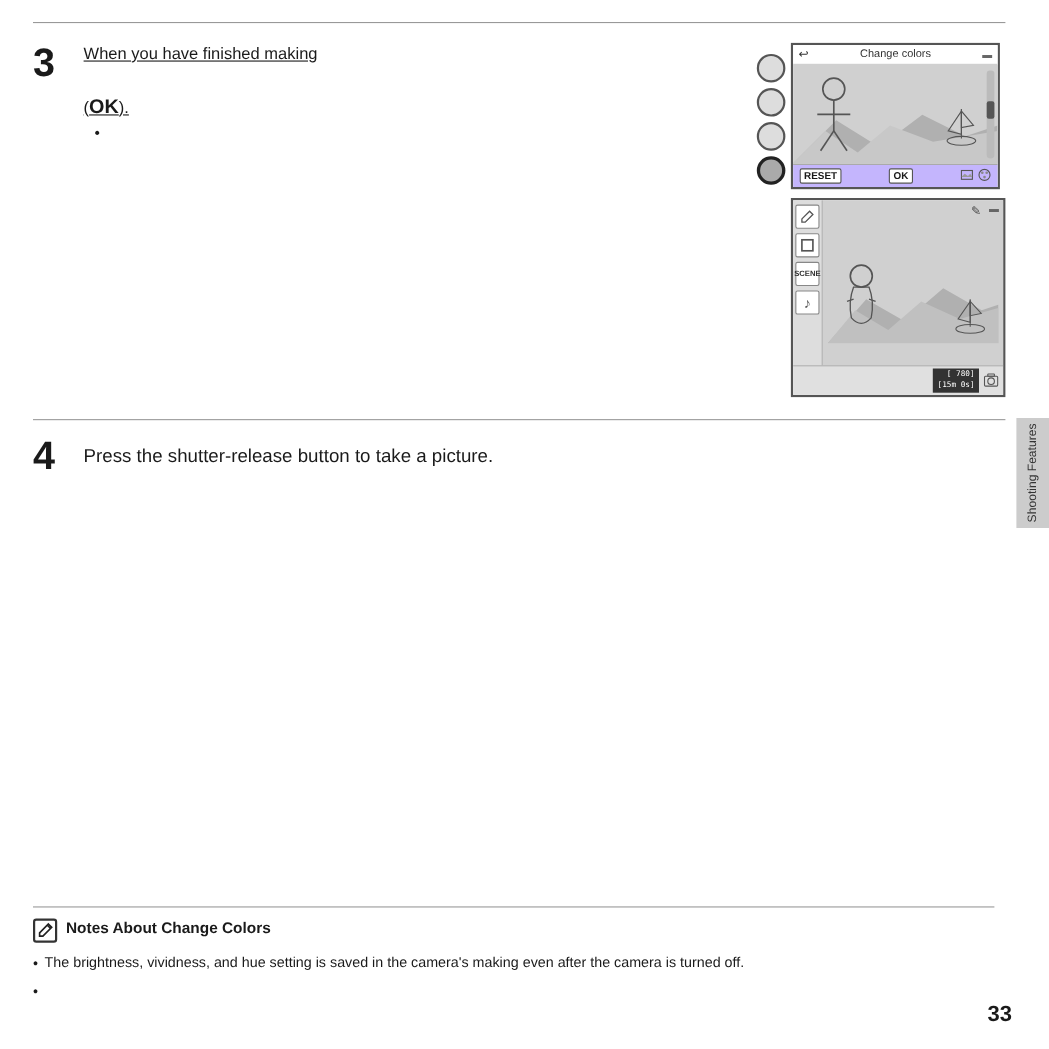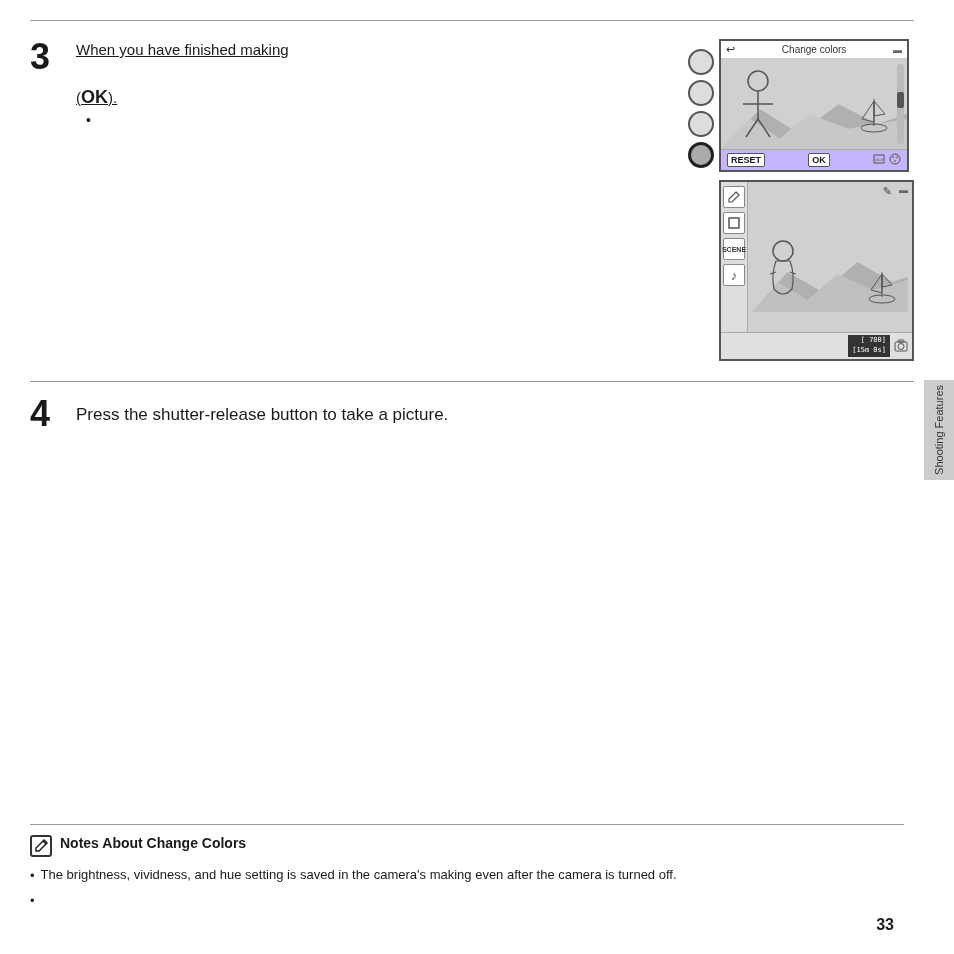--- a/index.html
+++ b/index.html
@@ -167,22 +167,22 @@
 
     .notes-dot {
       margin-right: 6px;
       margin-top: 1px;
     }
 
     
     .page-number {
       position: absolute;
       bottom: 20px;
-      right: 60px;
-      font-size: 16px;
+      right: 34px;
+      font-size: 20px;
       font-weight: bold;
     }
 
     .step3-right {
       display: flex;
       flex-direction: column;
       gap: 8px;
       margin-left: 10px;
     }
 

